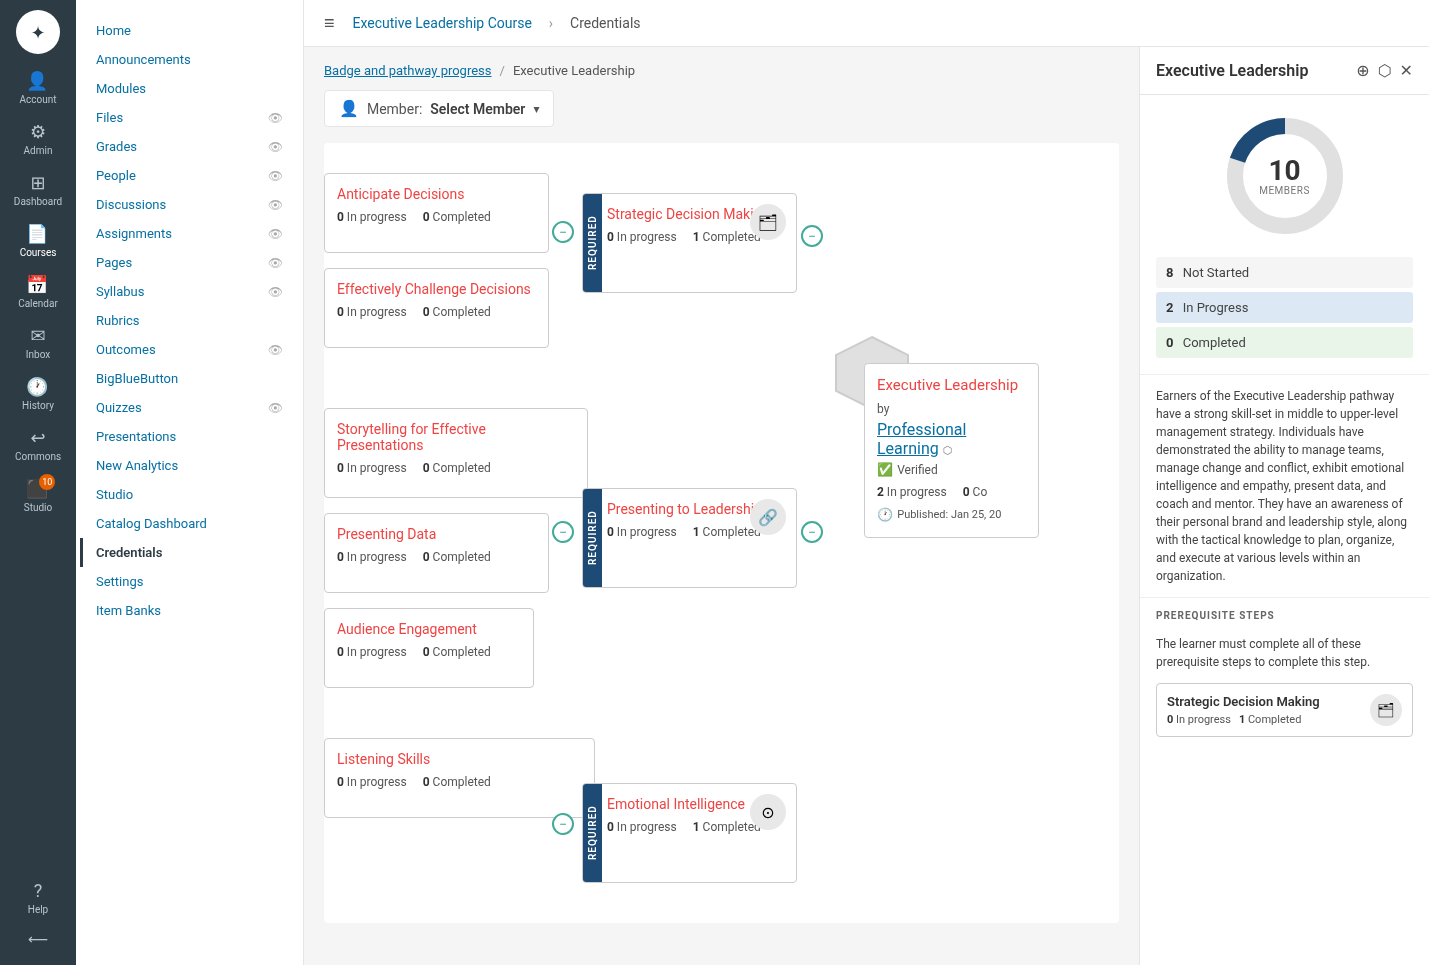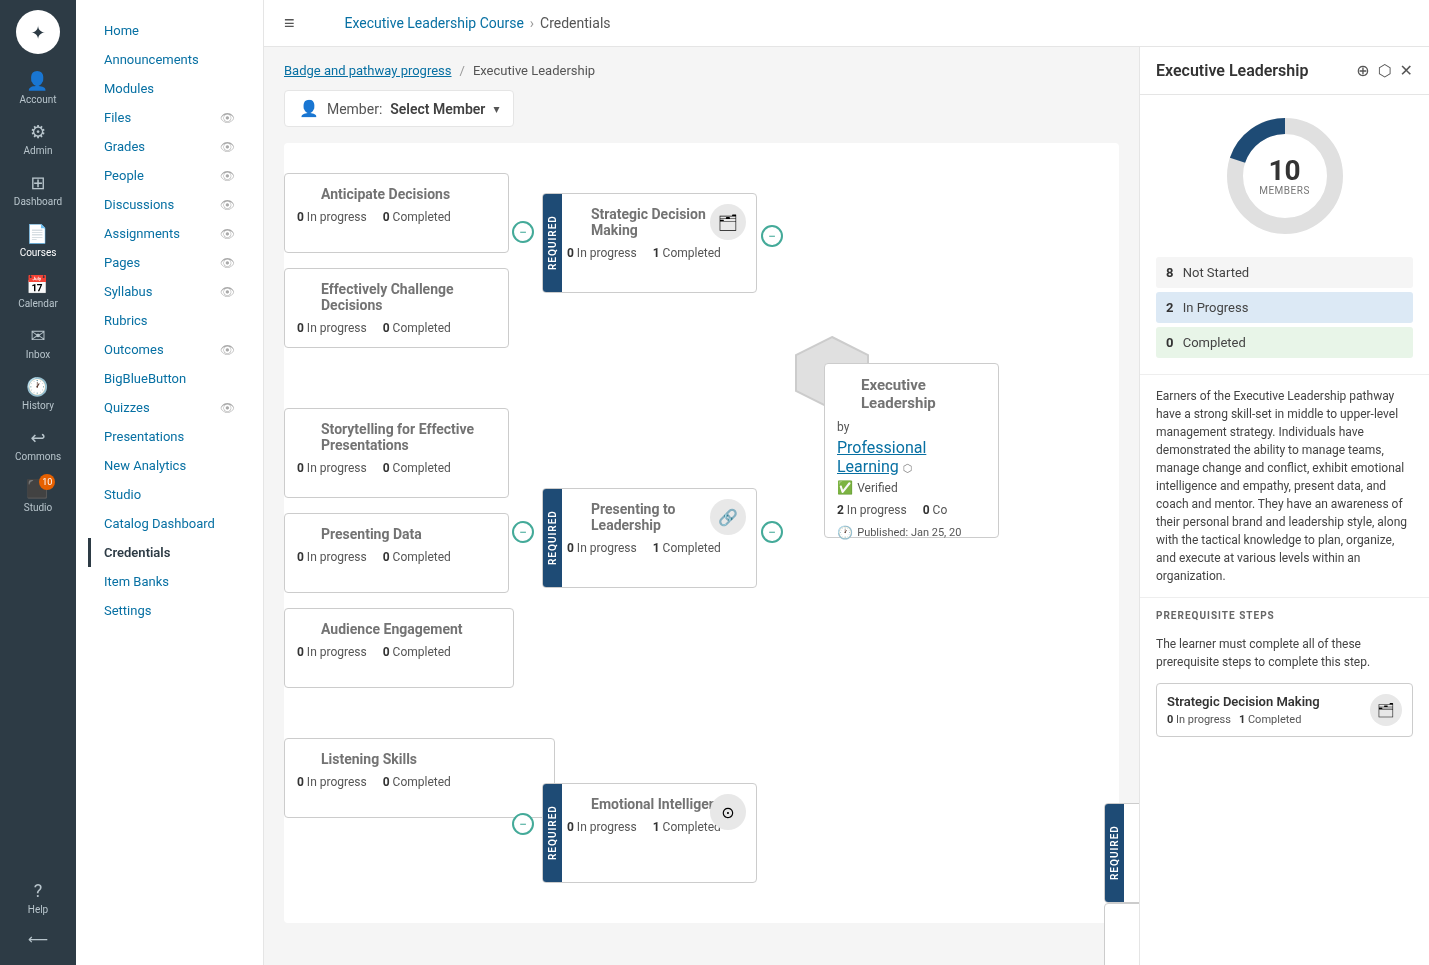--- a/index.html
+++ b/index.html
@@ -43,24 +43,24 @@
       position: absolute; top: -4px; right: -6px;
       background: #e66000;
       color: #fff; border-radius: 50%;
       width: 16px; height: 16px;
       font-size: 9px; display: flex; align-items: center; justify-content: center;
     }
     .sidebar-bottom { margin-top: auto; }
 
     
     .left-nav {
-      width: 188px;
+      width: 228px;
       background: #fff;
       border-right: 1px solid #e5e5e5;
-      padding: 16px 12px;
+      padding: 16px 4px;
       overflow-y: auto;
       flex-shrink: 0;
       height: 965px;
     }
     .left-nav-item {
       display: flex; align-items: center; justify-content: space-between;
       padding: 7px 16px;
       color: #0770a3;
       font-size: 13px;
       cursor: pointer;
@@ -85,21 +85,21 @@
 
     
     .topbar {
       background: #fff;
       border-bottom: 1px solid #e5e5e5;
       padding: 12px 20px;
       display: flex; align-items: center; gap: 10px;
       flex-shrink: 0;
     }
     .hamburger { font-size: 18px; color: #555; cursor: pointer; margin-right: 8px; }
-    .breadcrumb { display: flex; align-items: center; gap: 6px; font-size: 14px; margin-left: 32px; }
+    .breadcrumb { display: flex; align-items: center; gap: 17px; font-size: 14px; }
     .breadcrumb-link { color: #0770a3; cursor: pointer; }
     .breadcrumb-sep { color: #999; }
     .breadcrumb-current { color: #555; }
 
     
     .content {
       display: flex;
       flex: 1;
       overflow: hidden;
     }
@@ -145,21 +145,21 @@
     }
 
     
     .card {
       background: #fff;
       border: 1px solid #ccc;
       border-radius: 4px;
       padding: 12px;
       position: absolute;
     }
-    .card-title { font-size: 14px; font-weight: 700; color: #737373; margin-bottom: 8px; margin-left: 24px; }
+    .card-title { font-size: 14px; font-weight: 400; color: #ef4444; margin-bottom: 8px; }
     .card-stats { display: flex; gap: 16px; font-size: 12px; color: #555; }
     .card-stat-num { font-weight: 700; color: #333; }
 
     
     .required-badge {
       position: absolute;
       background: #1e4b75;
       color: #fff;
       font-size: 10px;
       font-weight: 600;
@@ -392,24 +392,24 @@
   <div class="left-nav-item">
     <span>Studio</span>
   </div>
   <div class="left-nav-item">
     <span>Catalog Dashboard</span>
   </div>
   <div class="left-nav-item active">
     <span>Credentials</span>
   </div>
   <div class="left-nav-item">
+    <span>Settings</span>
+  </div>
+  <div class="left-nav-item">
     <span>Item Banks</span>
-  </div>
-  <div class="left-nav-item">
-    <span>Settings</span>
   </div>
 </div>
 
 <div class="main">
 
   <div class="topbar">
     <span class="hamburger">≡</span>
     <div class="breadcrumb">
       <span class="breadcrumb-link">Executive Leadership Course</span>
       <span class="breadcrumb-sep">›</span>
@@ -464,21 +464,21 @@
         </div>
 
         <div class="connector" style="left: 477px; top: 82px;">−</div>
 
         <div style="position:absolute; left: 508px; top: 190px;">
           <svg width="80" height="80" viewBox="0 0 80 80">
             <polygon points="40,4 76,22 76,58 40,76 4,58 4,22" fill="#e0e0e0" stroke="#ccc" stroke-width="2"></polygon>
           </svg>
         </div>
 
-        <div class="card" style="left: 0px; top: 265px; width: 225px; height: 90px;">
+        <div class="card" style="left: 0px; top: 265px; width: 264px; height: 90px;">
           <div class="card-title">Storytelling for Effective Presentations</div>
           <div class="card-stats">
             <span><span class="card-stat-num">0</span> In progress</span>
             <span><span class="card-stat-num card-stat-completed">0</span> Completed</span>
           </div>
         </div>
 
         <div class="card" style="left: 0px; top: 370px; width: 225px; height: 80px;">
           <div class="card-title">Presenting Data</div>
           <div class="card-stats">
@@ -494,21 +494,21 @@
           <div class="center-card-icon">🔗</div>
           <div class="card-title">Presenting to Leadership</div>
           <div class="card-stats">
             <span><span class="card-stat-num">0</span> In progress</span>
             <span><span class="card-stat-num card-stat-completed">1</span> Completed</span>
           </div>
         </div>
 
         <div class="connector" style="left: 477px; top: 378px;">−</div>
 
-        <div class="card" style="left: 0px; top: 465px; width: 230px; height: 80px;">
+        <div class="card" style="left: 0px; top: 465px; width: 210px; height: 80px;">
           <div class="card-title">Audience Engagement</div>
           <div class="card-stats">
             <span><span class="card-stat-num">0</span> In progress</span>
             <span><span class="card-stat-num card-stat-completed">0</span> Completed</span>
           </div>
         </div>
 
         <div class="card" style="left: 540px; top: 220px; width: 175px; height: 175px; display: flex; flex-direction: column;">
           <div class="card-title" style="font-size:15px;">Executive Leadership</div>
           <div style="font-size:12px; color:#555; margin-bottom: 4px;">by</div>

